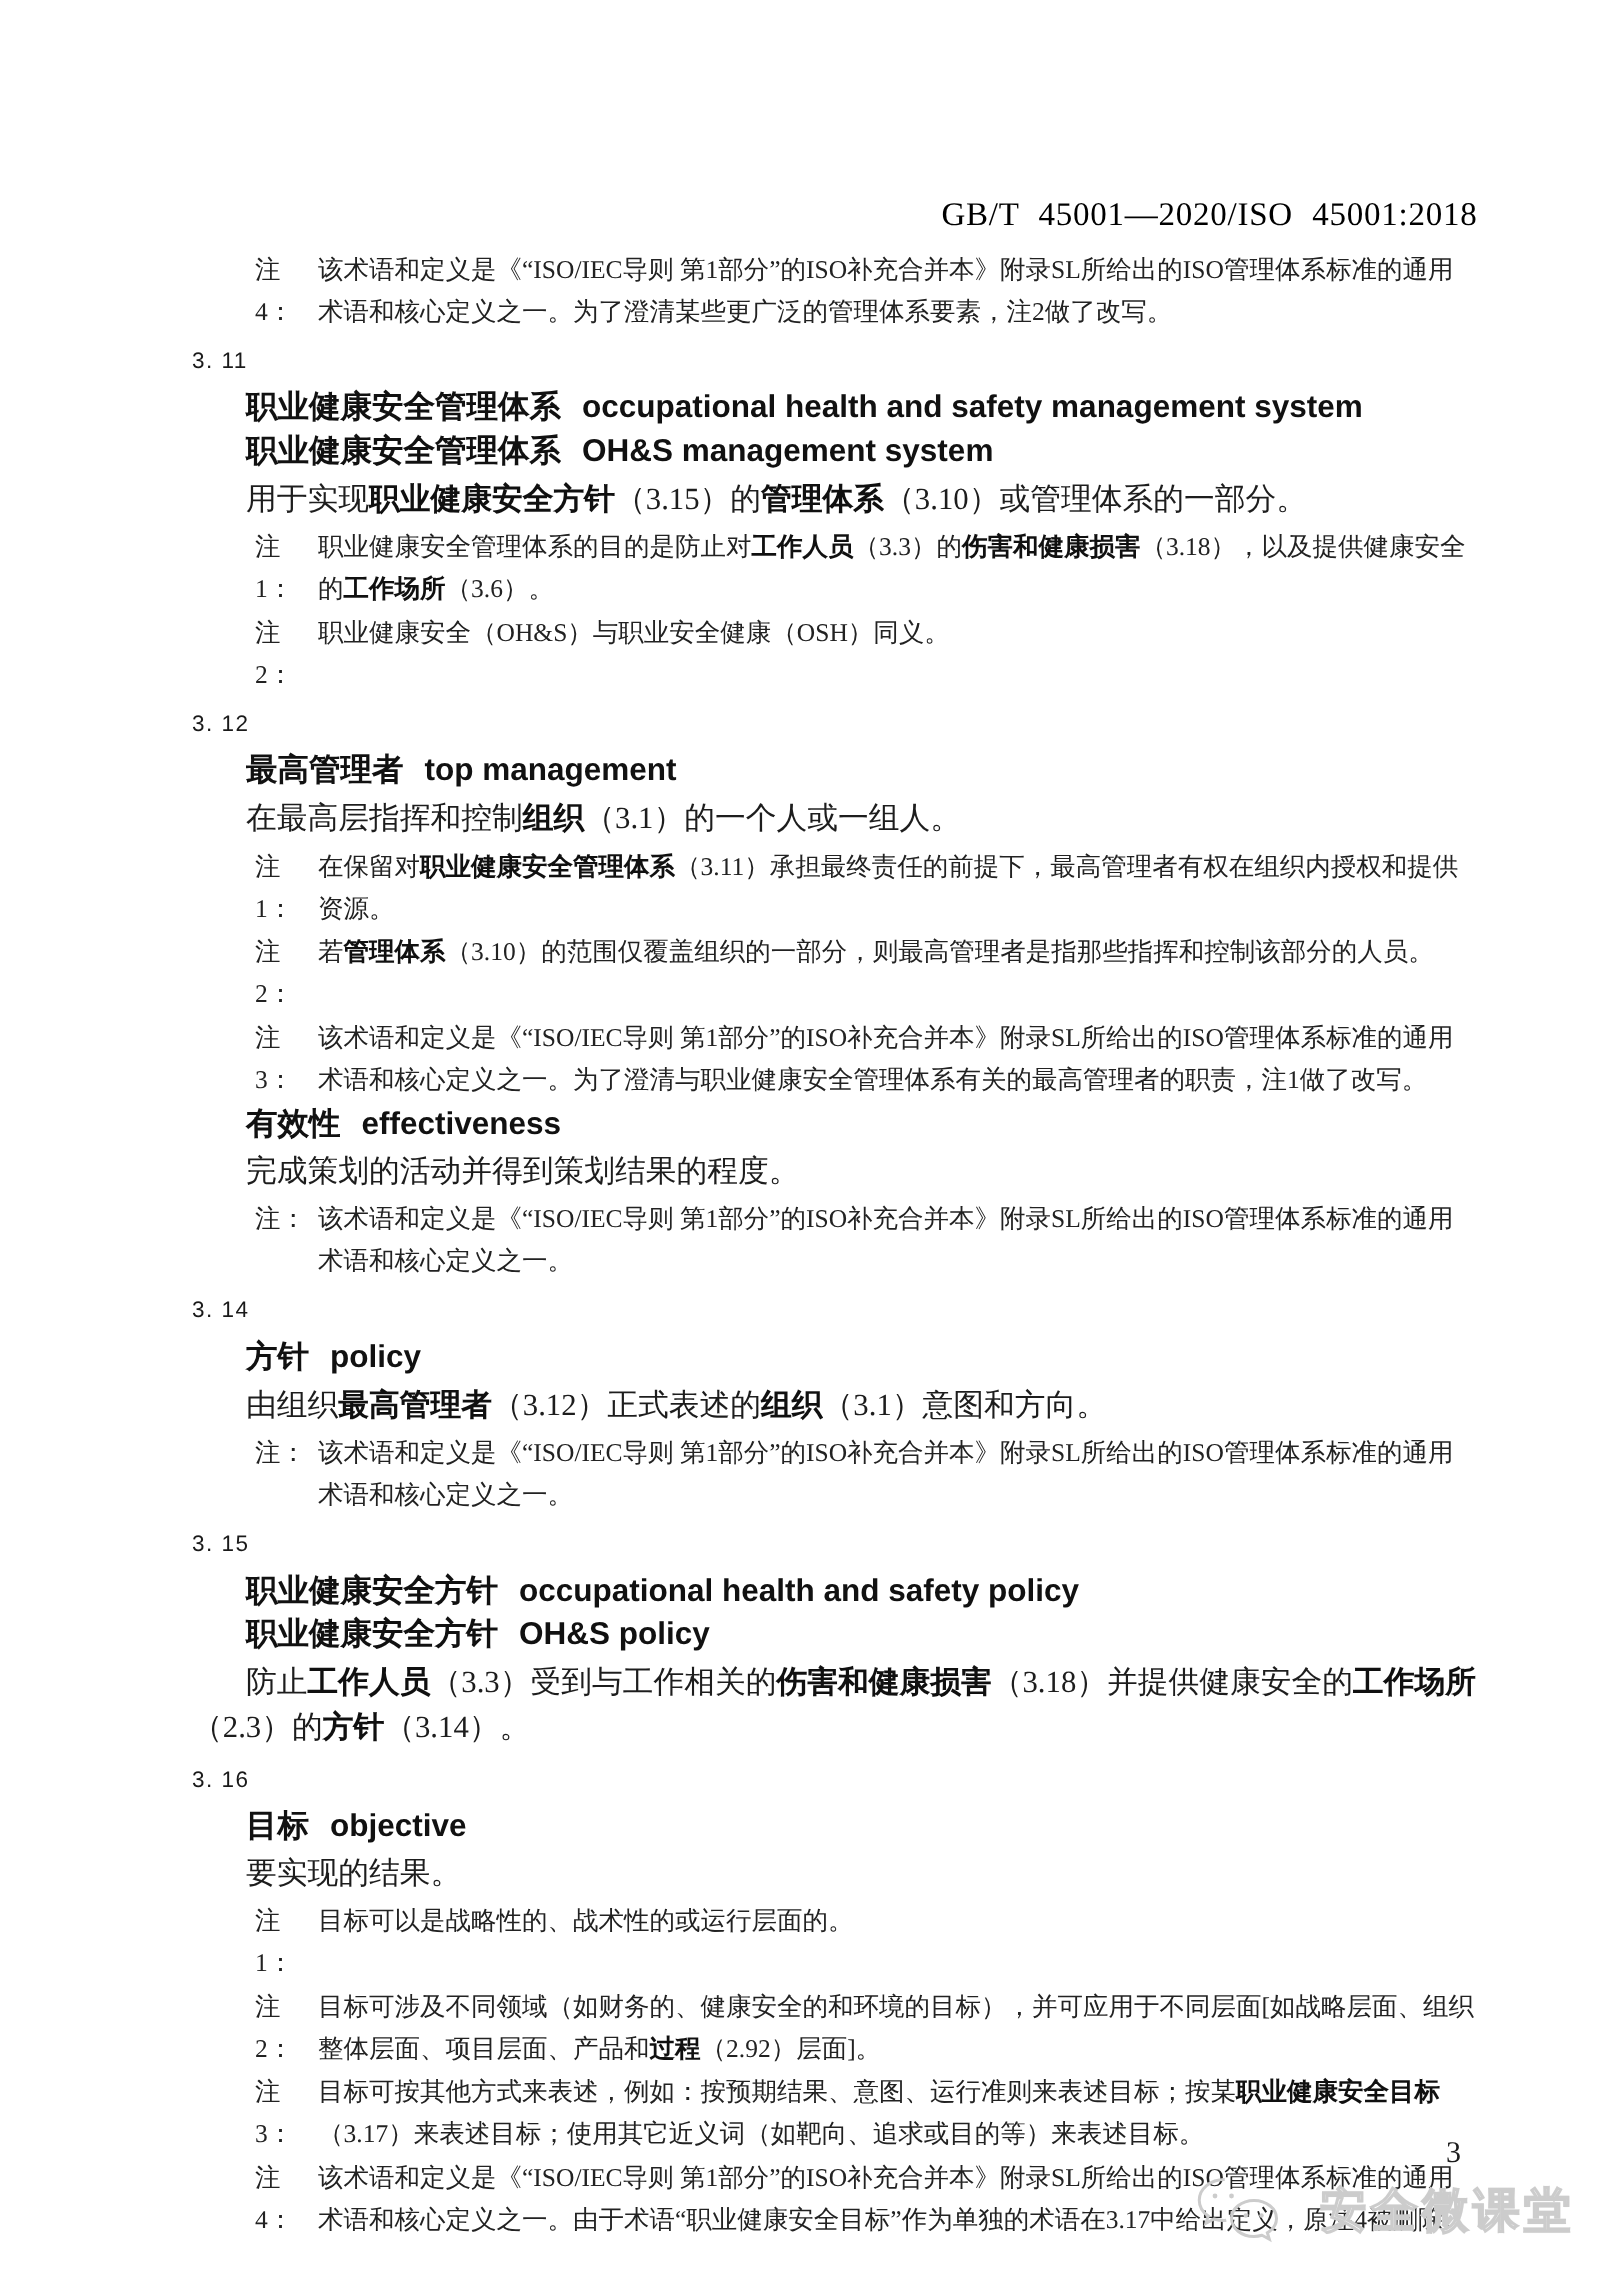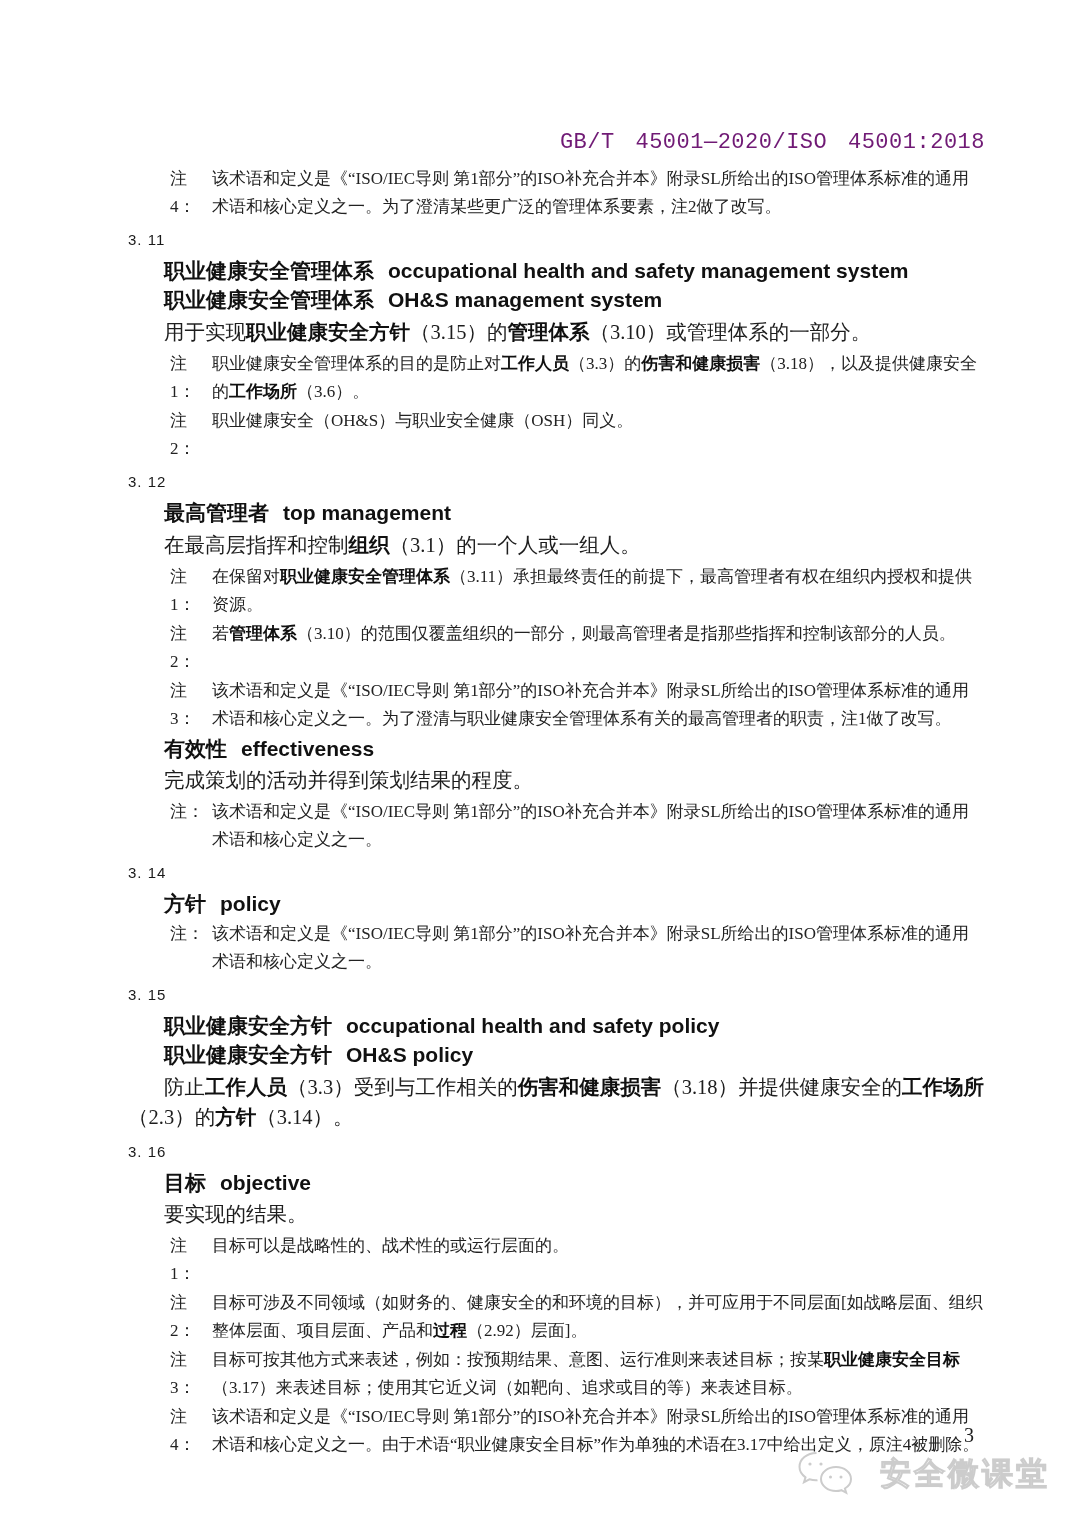--- a/index.html
+++ b/index.html
@@ -11,25 +11,25 @@
   .page {
     position: relative;
     width: 1080px; height: 1527px;
     box-sizing: border-box;
     padding: 130px 95px 0 128px;
     color: #1d1d1d;
     font-family: "Liberation Serif", "DejaVu Serif", serif;
   }
   .doc-header {
     text-align: right;
-    font-family: Liberation Mono, monospace;
+    font-family: Liberation Serif, serif;
     font-size: 22px;
     letter-spacing: 0.5px;
     word-spacing: 7px;
-    color: #701a75;
+    color: #000000;
     margin-bottom: 10px;
     white-space: nowrap;
   }
   .doc-body { width: 857px; }
 
   .clause-num {
     font-family: "Liberation Sans", "DejaVu Sans", sans-serif;
     font-size: 15px;
     letter-spacing: 1px;
     line-height: 24px;
@@ -133,20 +133,21 @@
         <span class="note-text"><span>该术语和定义是《“ISO/IEC导则 第1部分”的ISO补充合并本》附录SL所给出的ISO管理体系标准的通用术语和核心定义之一。为了澄清与职业健康安全管理体系有关的最高管理者的职责，注1做了改写。</span></span>
       </div>
       <div class="term"><span class="term-zh">有效性</span><span class="term-en">effectiveness</span></div>
       <p class="def"><span>完成策划的活动并得到策划结果的程度。</span></p>
       <div class="note">
         <span class="note-label">注：</span>
         <span class="note-text"><span>该术语和定义是《“ISO/IEC导则 第1部分”的ISO补充合并本》附录SL所给出的ISO管理体系标准的通用术语和核心定义之一。</span></span>
       </div>
       <div class="clause-num">3. 14</div>
       <div class="term"><span class="term-zh">方针</span><span class="term-en">policy</span></div>
+      <p class="def"><span>由组织</span><b class="kw">最高管理者</b><span>（3.12）正式表述的</span><b class="kw">组织</b><span>（3.1）意图和方向。</span></p>
       <div class="note">
         <span class="note-label">注：</span>
         <span class="note-text"><span>该术语和定义是《“ISO/IEC导则 第1部分”的ISO补充合并本》附录SL所给出的ISO管理体系标准的通用术语和核心定义之一。</span></span>
       </div>
       <div class="clause-num">3. 15</div>
       <div class="term"><span class="term-zh">职业健康安全方针</span><span class="term-en">occupational health and safety policy</span></div>
       <div class="term"><span class="term-zh">职业健康安全方针</span><span class="term-en">OH&amp;S policy</span></div>
       <p class="def"><span>防止</span><b class="kw">工作人员</b><span>（3.3）受到与工作相关的</span><b class="kw">伤害和健康损害</b><span>（3.18）并提供健康安全的</span><b class="kw">工作场所</b><span>（2.3）的</span><b class="kw">方针</b><span>（3.14）。</span></p>
       <div class="clause-num">3. 16</div>
       <div class="term"><span class="term-zh">目标</span><span class="term-en">objective</span></div>

